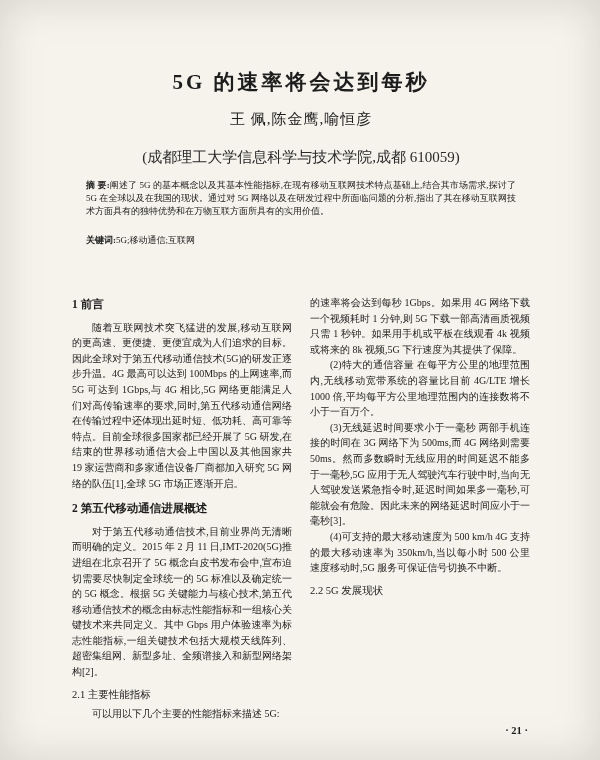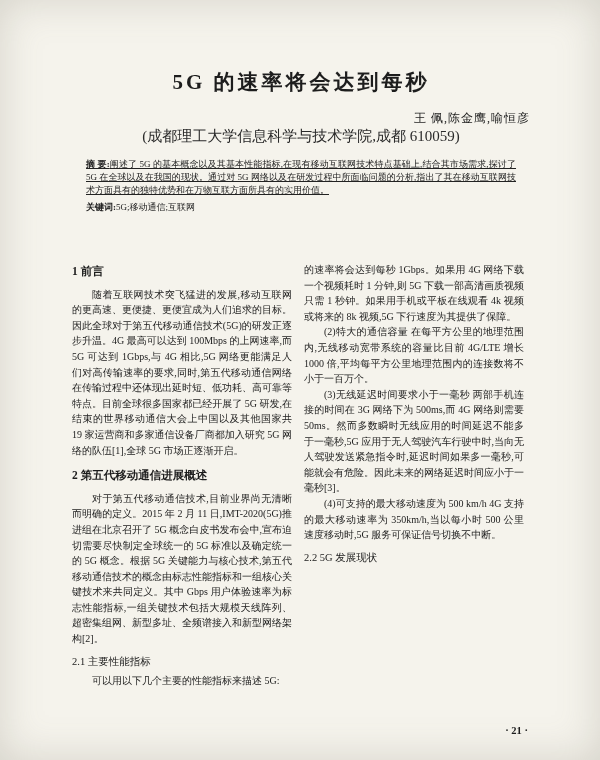--- a/index.html
+++ b/index.html
@@ -26,44 +26,44 @@
     width: 458px;
   }
   .title {
     text-align: center;
     font-size: 21px;
     font-weight: bold;
     letter-spacing: 3px;
     margin: 0 0 14px 0;
   }
   .authors {
-    text-align: right;
-    font-size: 12px;
+    text-align: center;
+    font-size: 15px;
     letter-spacing: 1px;
-    margin-bottom: 0;
+    margin-bottom: 19px;
   }
   .affiliation {
     text-align: center;
     font-size: 15px;
     color: #2a2a2a;
     margin-bottom: 12px;
   }
   .abstract, .keywords {
     font-size: 9px;
     line-height: 13px;
     text-align: justify;
     padding: 0 14px;
     color: #222;
   }
-  .abstract { margin-bottom: 4px; text-decoration: underline; }
+  .abstract { margin-bottom: 16px; }
   .keywords { margin-bottom: 14px; }
   .block-label { font-weight: bold; }
   .columns {
     display: flex;
-    gap: 12px;
+    gap: 18px;
     margin-top: 48px;
   }
   .col {
     width: 220px;
     font-size: 10px;
     line-height: 15.6px;
     text-align: justify;
     color: #1c1c1c;
   }
   .col p {

